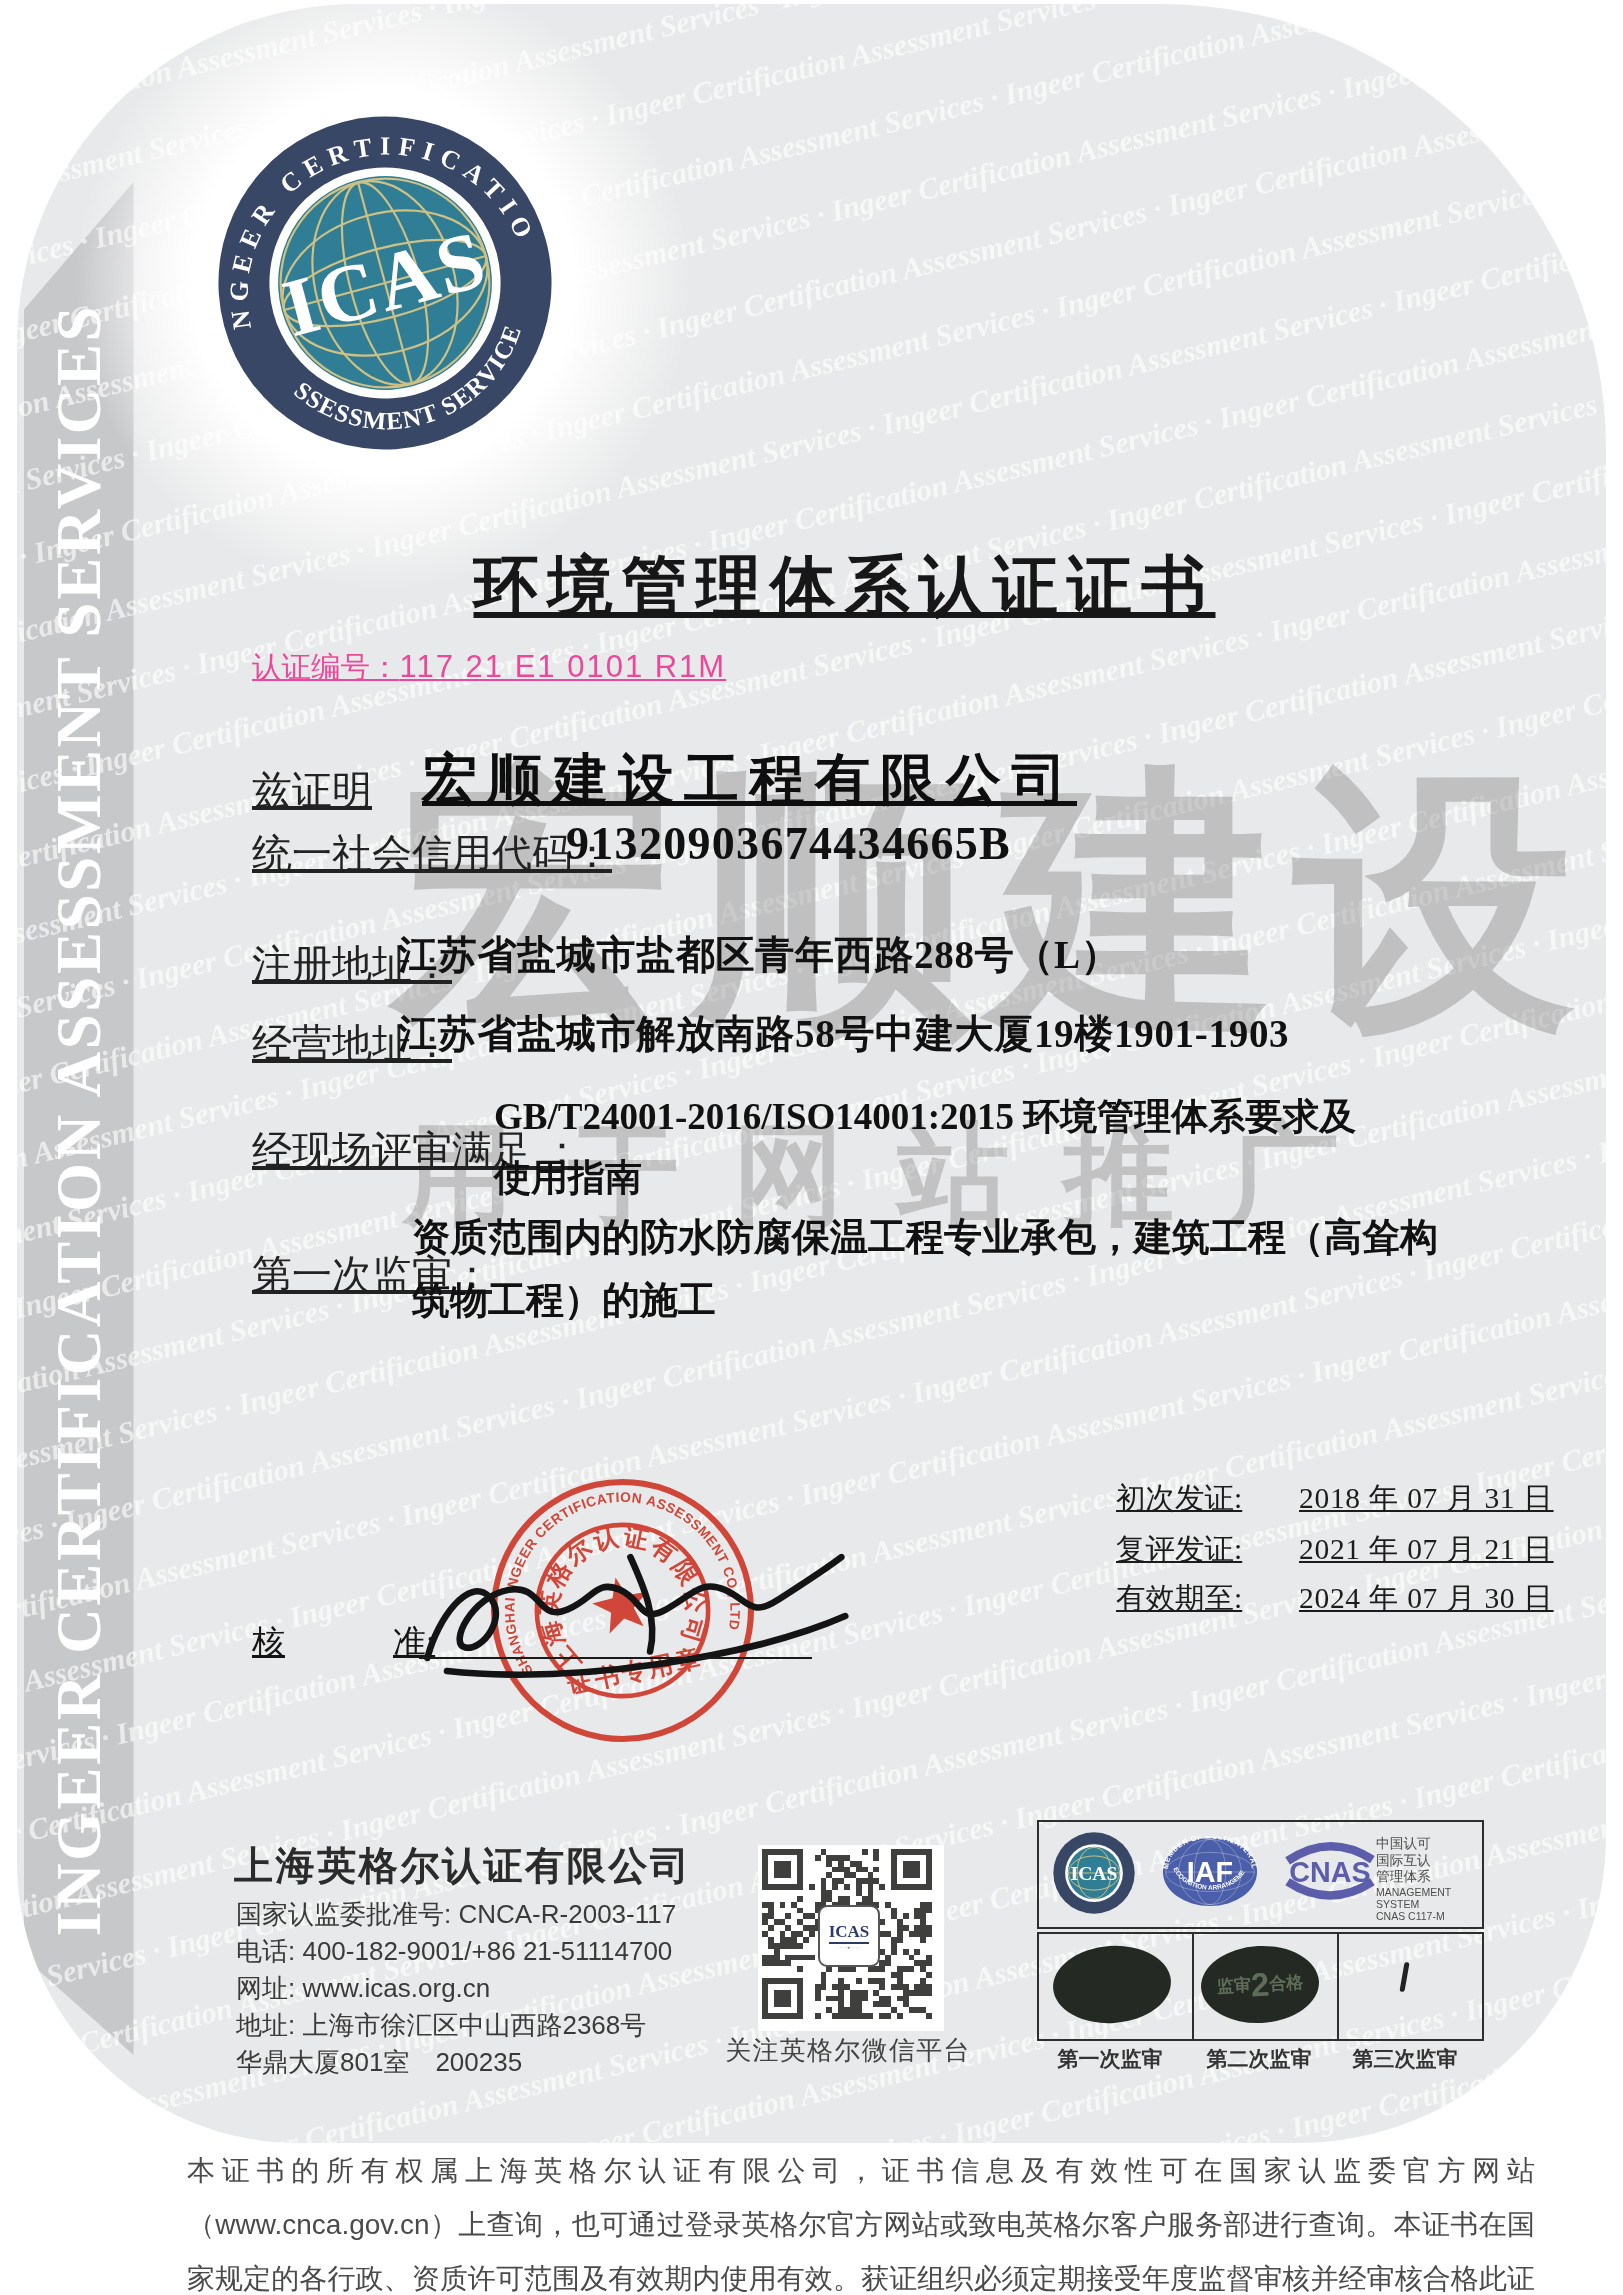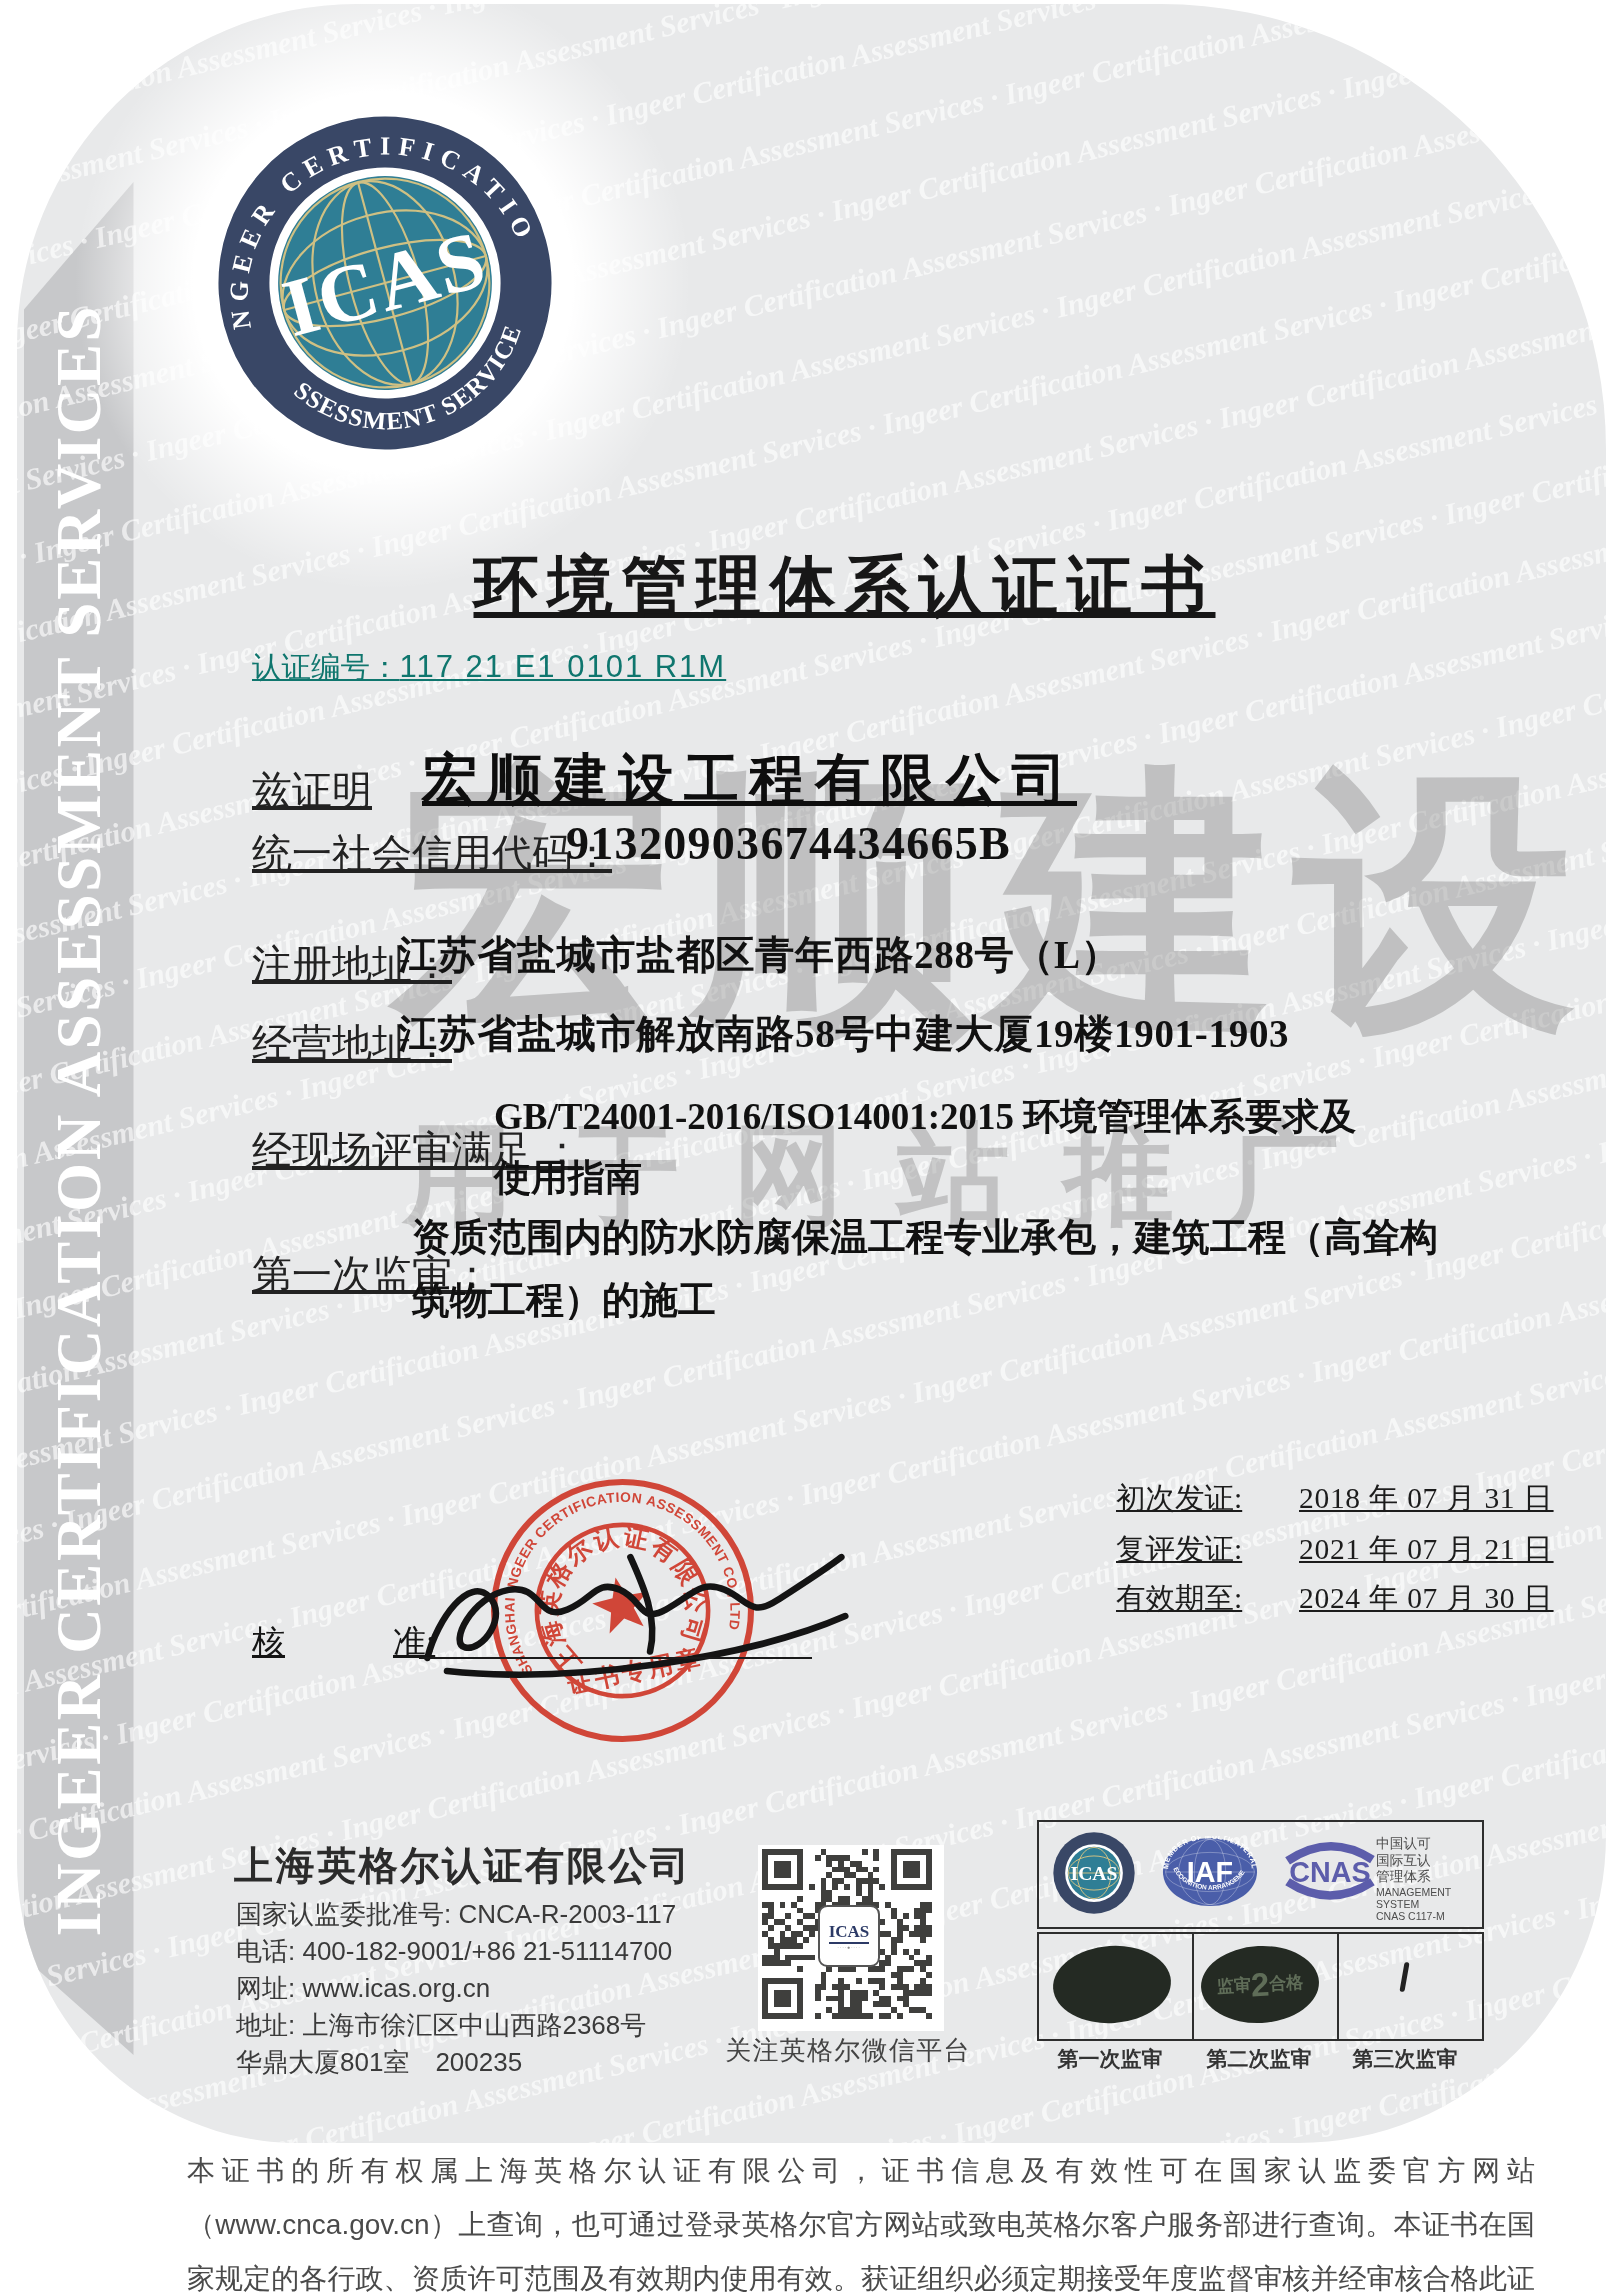--- a/index.html
+++ b/index.html
@@ -27,21 +27,21 @@
   .wm-promo{position:absolute;left:403px;top:1113px;font-size:111px;line-height:124px;
        letter-spacing:54px;font-weight:bold;color:rgba(120,120,120,.34);white-space:nowrap;}
   
   .logo-big{position:absolute;left:211px;top:109px;width:348px;height:348px;transform:rotate(-15deg);}
   
   .serif{font-family:"Liberation Serif","DejaVu Serif",serif;text-decoration:underline;}
   .title{position:absolute;left:432px;top:542px;width:825px;text-align:center;
          font-size:65px;font-weight:bold;letter-spacing:9.2px;color:#171717;}
   .lbl{position:absolute;font-size:40px;color:#222;}
   .val-b{font-family:"Liberation Serif","DejaVu Serif",serif;font-weight:bold;color:#111;}
-  .certno{position:absolute;left:252px;top:648px;font-size:29.5px;color:#0f766e;}
+  .certno{position:absolute;left:252px;top:648px;font-size:29.5px;color:#ec4899;}
   .certno .num{font-family:"Liberation Sans",sans-serif;font-size:31px;letter-spacing:2px;}
   .company{position:absolute;left:422px;top:743px;font-size:55px;font-weight:bold;
            letter-spacing:10.5px;color:#0e0e0e;}
   .credit-val{position:absolute;left:566px;top:817px;font-size:46px;letter-spacing:1.3px;}
   .addr-val{position:absolute;left:398px;font-size:39px;letter-spacing:0.7px;}
   .std-val{position:absolute;left:494px;font-size:37px;}
   .scope-val{position:absolute;left:412px;font-size:38px;}
   
   .d-lbl{position:absolute;left:1116px;font-size:29.5px;color:#1c1c1c;}
   .d-val{position:absolute;left:1299px;font-size:29.5px;color:#1c1c1c;letter-spacing:0.7px;}

